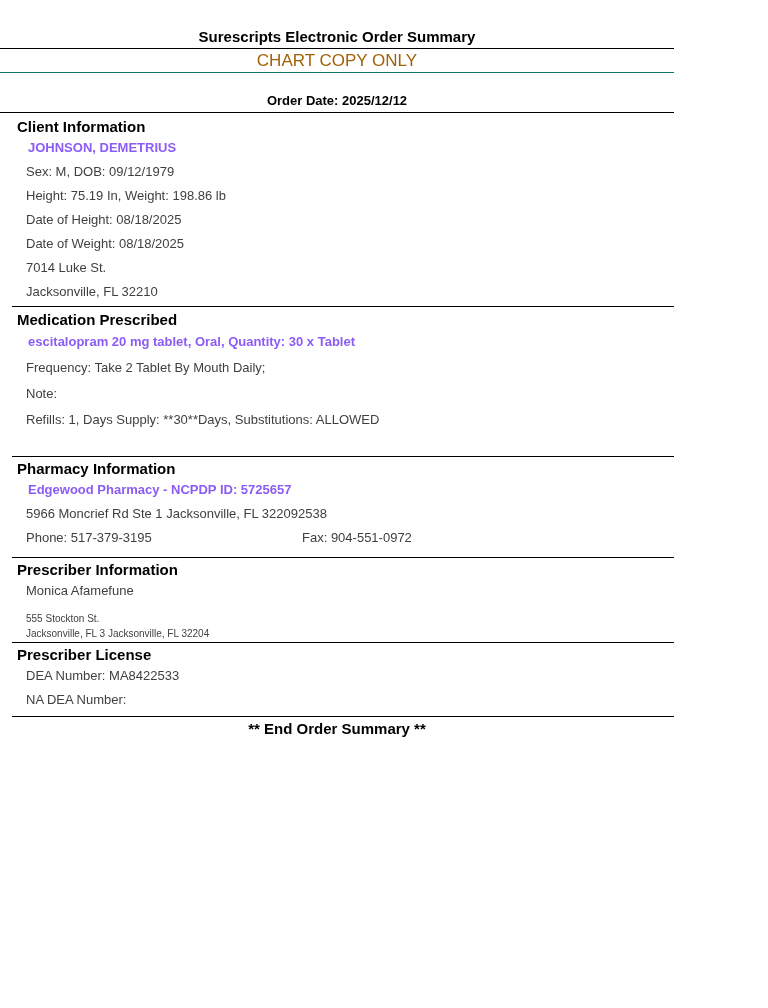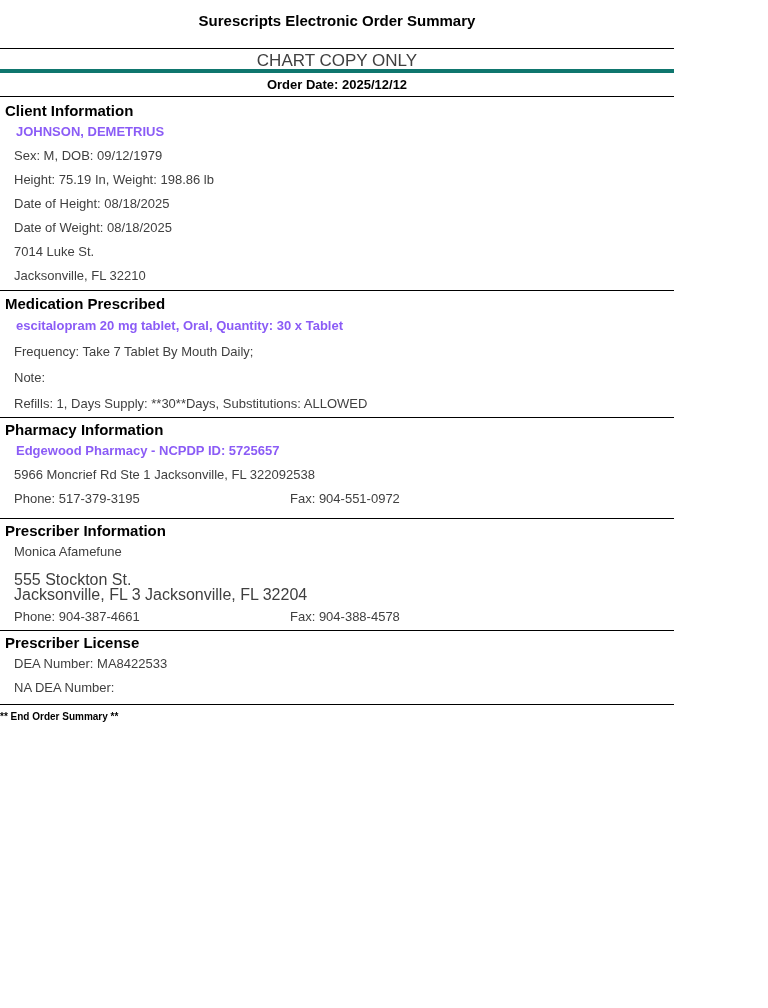--- a/index.html
+++ b/index.html
@@ -10,51 +10,53 @@
     background: #ffffff;
     font-family: "Liberation Sans", sans-serif;
     overflow: hidden;
   }
   .doc { width: 674px; }
 
   
   .header-title {
     box-sizing: border-box;
     height: 49px;
-    padding-top: 12px;
+    padding-top: 28px;
     border-bottom: 1px solid #000;
     text-align: center;
     font-size: 15px;
     font-weight: bold;
     color: #000;
   }
   .banner {
     box-sizing: border-box;
     height: 24px;
     line-height: 23px;
-    border-bottom: 4px solid #0f766e;
+    border-bottom: 1px solid #0f766e;
     text-align: center;
     font-size: 17px;
-    color: #404040;
+    color: #a16207;
   }
   .order-date {
     box-sizing: border-box;
     height: 24px;
     line-height: 23px;
     border-bottom: 1px solid #000;
     text-align: center;
     font-size: 13px;
     font-weight: bold;
     color: #000;
+    margin-top: 16px;
   }
 
   
   .section {
     box-sizing: border-box;
     border-bottom: 1px solid #000;
+    margin-left: 12px;
   }
   .section-heading {
     height: 18px;
     line-height: 18px;
     padding-left: 5px;
     font-size: 15px;
     font-weight: bold;
     color: #000;
   }
   .row {
@@ -68,38 +70,39 @@
   }
   .row.bold {
     font-weight: bold;
     color: #8b5cf6;
     padding-left: 16px;
   }
   .row.med { height: 26px; line-height: 26px; }
   .col2 { position: absolute; left: 290px; top: 0; }
 
   .sec-client    { padding-top: 5px; padding-bottom: 2px; }
-  .sec-med       { padding-top: 4px; }
+  .sec-med       { padding-top: 4px; padding-bottom: 23px; }
   .sec-pharmacy  { padding-top: 3px; padding-bottom: 7px; }
   .sec-prescriber{ padding-top: 3px; padding-bottom: 1px; }
   .sec-license   { padding-top: 3px; padding-bottom: 4px; }
 
   .addr-block {
     margin-top: 8px;
     padding-left: 14px;
-    font-size: 16px;
+    font-size: 10px;
     line-height: 15px;
     color: #3f3f3f;
   }
   .phone-row-prescriber { margin-top: 3px; }
 
   .footer-end {
     height: 24px;
     line-height: 24px;
-    font-size: 10px;
+    text-align: center;
+    font-size: 15px;
     font-weight: bold;
     color: #000;
   }
 </style>
 </head>
 <body>
 
 <div class="page">
   <div class="doc">
 
@@ -114,21 +117,21 @@
       <div class="row">Height: 75.19 In, Weight: 198.86 lb</div>
       <div class="row">Date of Height: 08/18/2025</div>
       <div class="row">Date of Weight: 08/18/2025</div>
       <div class="row">7014 Luke St.</div>
       <div class="row">Jacksonville, FL 32210</div>
     </div>
 
     <div class="section sec-med">
       <div class="section-heading">Medication Prescribed</div>
       <div class="row bold med">escitalopram 20 mg tablet, Oral, Quantity: 30 x Tablet</div>
-      <div class="row med">Frequency: Take 7 Tablet By Mouth Daily;</div>
+      <div class="row med">Frequency: Take 2 Tablet By Mouth Daily;</div>
       <div class="row med">Note:</div>
       <div class="row med">Refills: 1, Days Supply: **30**Days, Substitutions: ALLOWED</div>
     </div>
 
     <div class="section sec-pharmacy">
       <div class="section-heading">Pharmacy Information</div>
       <div class="row bold">Edgewood Pharmacy - NCPDP ID: 5725657</div>
       <div class="row">5966 Moncrief Rd Ste 1 Jacksonville, FL 322092538</div>
       <div class="row">
         <span>Phone: 517-379-3195</span>
@@ -136,24 +139,20 @@
       </div>
     </div>
 
     <div class="section sec-prescriber">
       <div class="section-heading">Prescriber Information</div>
       <div class="row">Monica Afamefune</div>
       <div class="addr-block">
         <div>555 Stockton St.</div>
         <div>Jacksonville, FL 3 Jacksonville, FL 32204</div>
       </div>
-      <div class="row phone-row-prescriber">
-        <span>Phone: 904-387-4661</span>
-        <span class="col2">Fax: 904-388-4578</span>
-      </div>
     </div>
 
     <div class="section sec-license">
       <div class="section-heading">Prescriber License</div>
       <div class="row">DEA Number: MA8422533</div>
       <div class="row">NA DEA Number:</div>
     </div>
 
     <div class="footer-end">** End Order Summary **</div>
 

